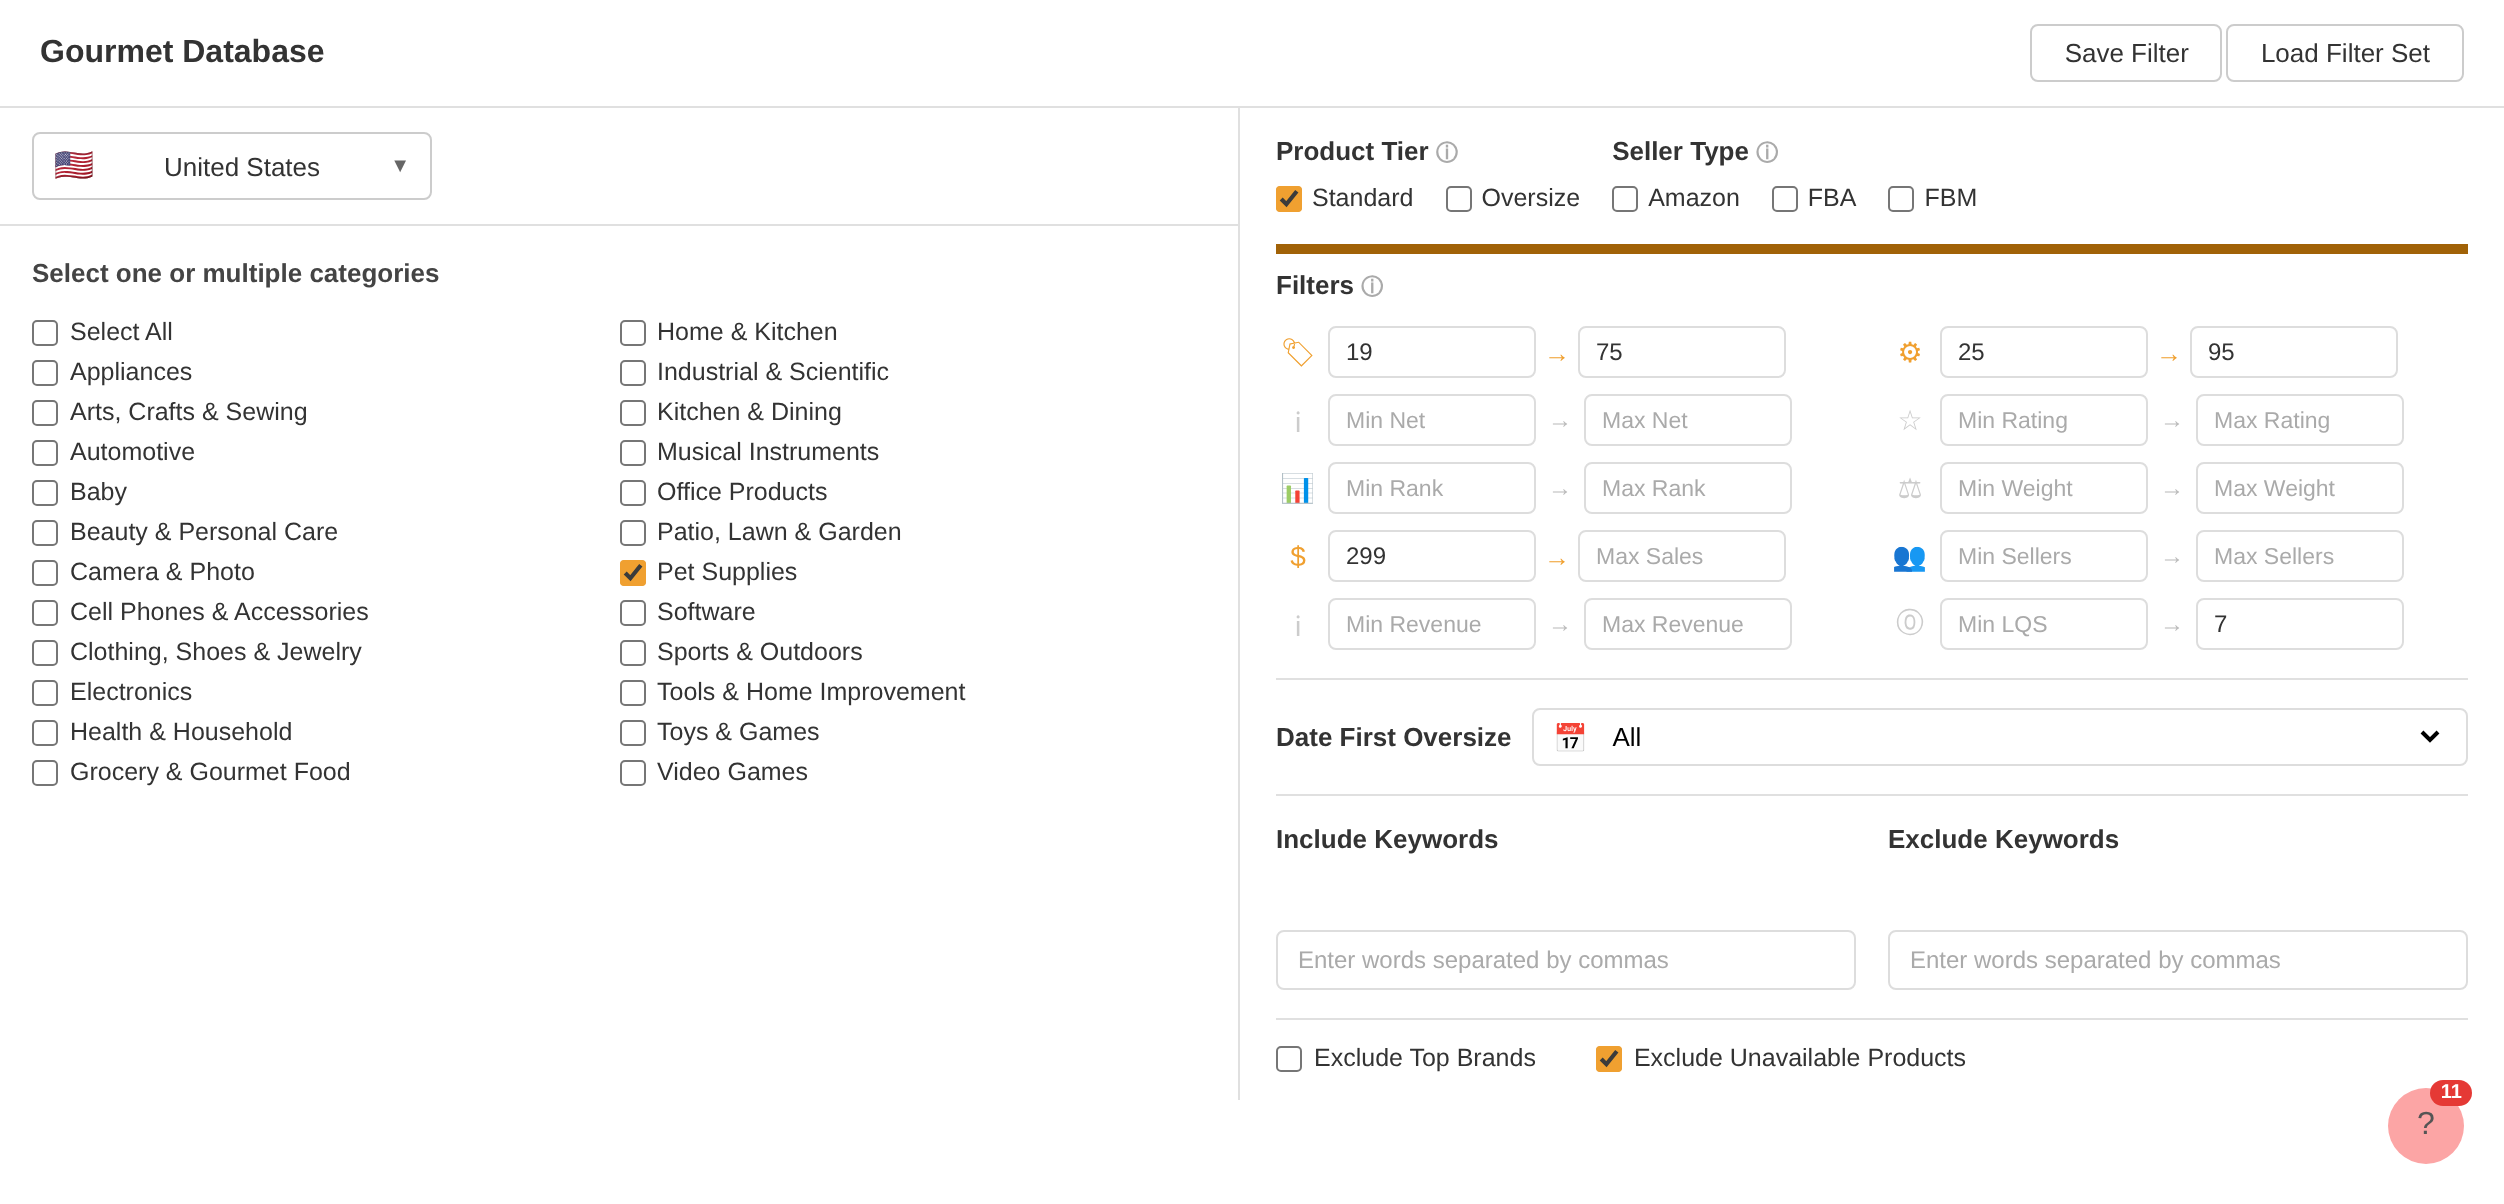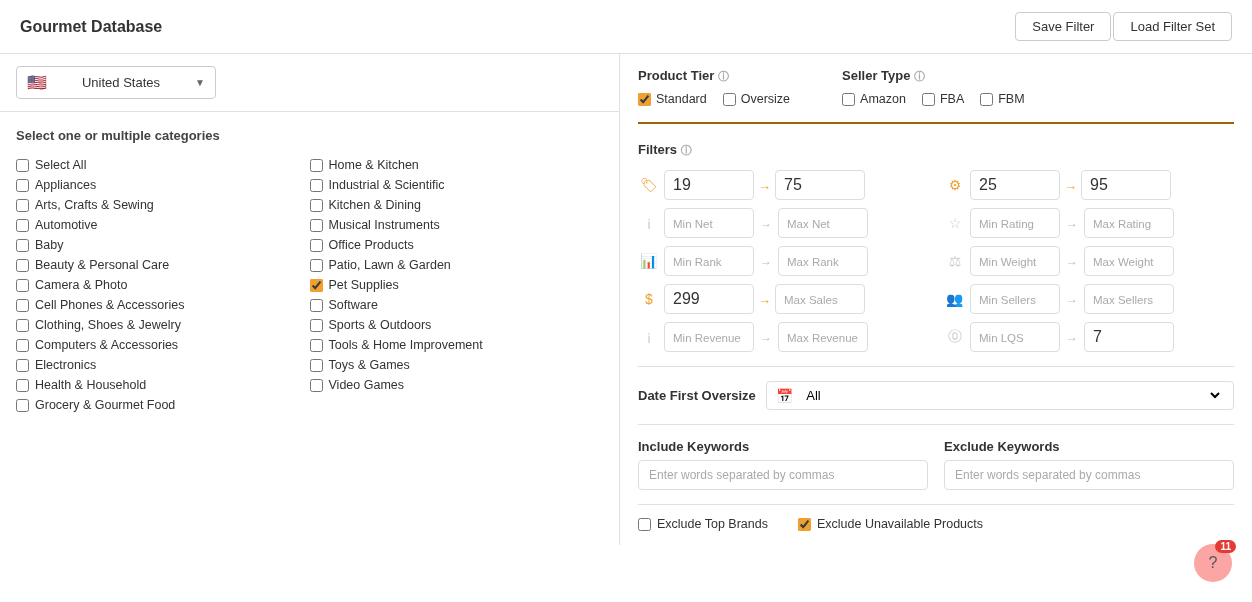--- a/index.html
+++ b/index.html
@@ -69,42 +69,42 @@
       padding: 3px 0;
       font-size: 12.5px;
       color: #333;
     }
     .category-item input[type="checkbox"] { cursor: pointer; width: 13px; height: 13px; }
 
     
     .right-panel { flex: 1; padding: 14px 18px; }
 
     
-    .top-filters { display: flex; gap: 52px; margin-bottom: 16px; }
+    .top-filters { display: flex; gap: 16px; margin-bottom: 16px; }
     .filter-group { }
     .filter-group-title { font-size: 13px; font-weight: 600; margin-bottom: 8px; color: #333; }
     .filter-group-title .help-icon { color: #aaa; font-size: 11px; cursor: pointer; }
     .checkbox-row { display: flex; align-items: center; gap: 16px; }
     .checkbox-item { display: flex; align-items: center; gap: 5px; font-size: 12.5px; }
     .checkbox-item input[type="checkbox"] { cursor: pointer; width: 13px; height: 13px; }
 
     
-    .filters-section { border-top: 2px solid #a16207; padding-top: 18px; }
+    .filters-section { border-top: 5px solid #a16207; padding-top: 8px; }
     .filters-title { font-size: 13px; font-weight: 600; margin-bottom: 12px; }
     .filters-title .help-icon { color: #aaa; font-size: 11px; cursor: pointer; }
 
     .filter-rows { display: grid; grid-template-columns: 1fr 1fr; gap: 8px 16px; }
     .filter-row { display: flex; align-items: center; gap: 4px; }
     .filter-icon { width: 22px; height: 22px; display: flex; align-items: center; justify-content: center; font-size: 14px; flex-shrink: 0; }
     .filter-input {
       border: 1px solid #ddd;
       border-radius: 4px;
       padding: 5px 8px;
-      font-size: 16px;
-      width: 90px;
+      font-size: 12px;
+      width: 104px;
       outline: none;
       color: #333;
     }
     .filter-input::placeholder { color: #aaa; font-size: 11.5px; }
 
     
     .date-row {
       margin-top: 14px;
       border-top: 1px solid #e0e0e0;
       padding-top: 14px;
@@ -140,20 +140,21 @@
     .keyword-group { }
     .keyword-label { font-size: 13px; font-weight: 600; margin-bottom: 6px; }
     .keyword-input {
       width: 100%;
       border: 1px solid #ddd;
       border-radius: 4px;
       padding: 7px 10px;
       font-size: 12px;
       outline: none;
       color: #14532d;
+      margin-top: 32px;
     }
     .keyword-input::placeholder { color: #aaa; }
 
     
     .bottom-checkboxes {
       margin-top: 14px;
       border-top: 1px solid #e0e0e0;
       padding-top: 12px;
       display: flex;
       gap: 30px;
@@ -261,24 +262,20 @@
               <div class="category-item">
                 <input type="checkbox" style="">
                 <label>Cell Phones &amp; Accessories</label>
               </div>
               <div class="category-item">
                 <input type="checkbox" style="">
                 <label>Clothing, Shoes &amp; Jewelry</label>
               </div>
               <div class="category-item">
                 <input type="checkbox" style="">
-                <label>Computers &amp; Accessories</label>
-              </div>
-              <div class="category-item">
-                <input type="checkbox" style="">
                 <label>Electronics</label>
               </div>
               <div class="category-item">
                 <input type="checkbox" style="">
                 <label>Health &amp; Household</label>
               </div>
               <div class="category-item">
                 <input type="checkbox" style="">
                 <label>Grocery &amp; Gourmet Food</label>
               </div>

